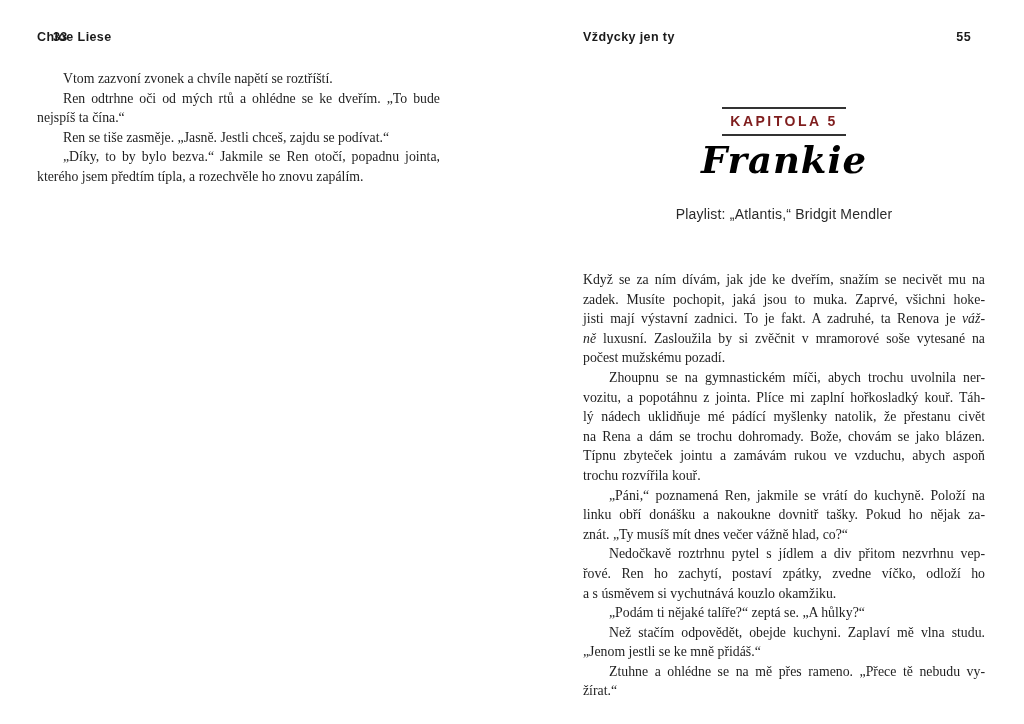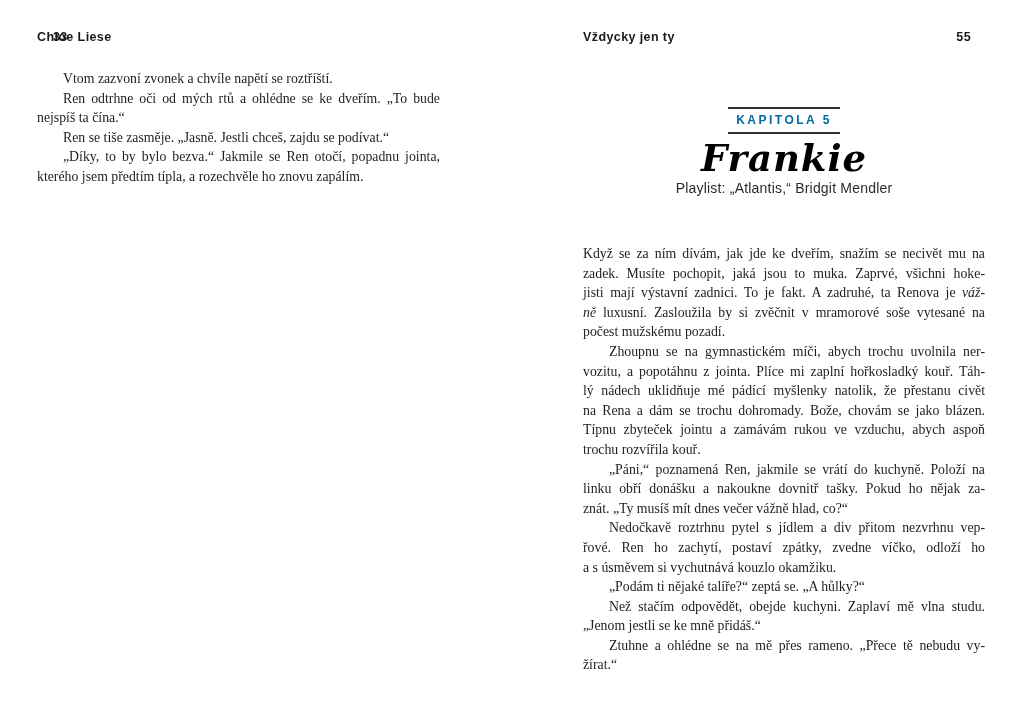--- a/index.html
+++ b/index.html
@@ -40,32 +40,32 @@
   .seg.i { font-style: italic; }
 
   .chapter { text-align: center; }
   .kicker-wrap { margin-top: 62px; }
   .kicker {
     display: inline-block;
     border-top: 2px solid #333333;
     border-bottom: 2px solid #333333;
     padding: 4px 8px 5px 8px;
     font-family: "Liberation Sans", sans-serif;
-    font-weight: 700; font-size: 12px;
-    letter-spacing: 2.5px; color: #0369a1;
+    font-weight: 700; font-size: 14px;
+    letter-spacing: 2.5px; color: #7f1d1d;
   }
   .chapter-title {
     margin-top: 2px;
     font-family: "DejaVu Serif", serif;
     font-style: italic; font-weight: 700;
     font-size: 37px; line-height: 44px;
     color: #000000; letter-spacing: 1px;
   }
   .playlist {
-    margin-top: 0;
+    margin-top: 24px;
     font-family: "Liberation Sans", sans-serif;
     font-size: 14px; letter-spacing: 0.2px;
     color: #2a2a2a;
   }
 </style>
 </head>
 <body>
 
 <div class="spread">
 

